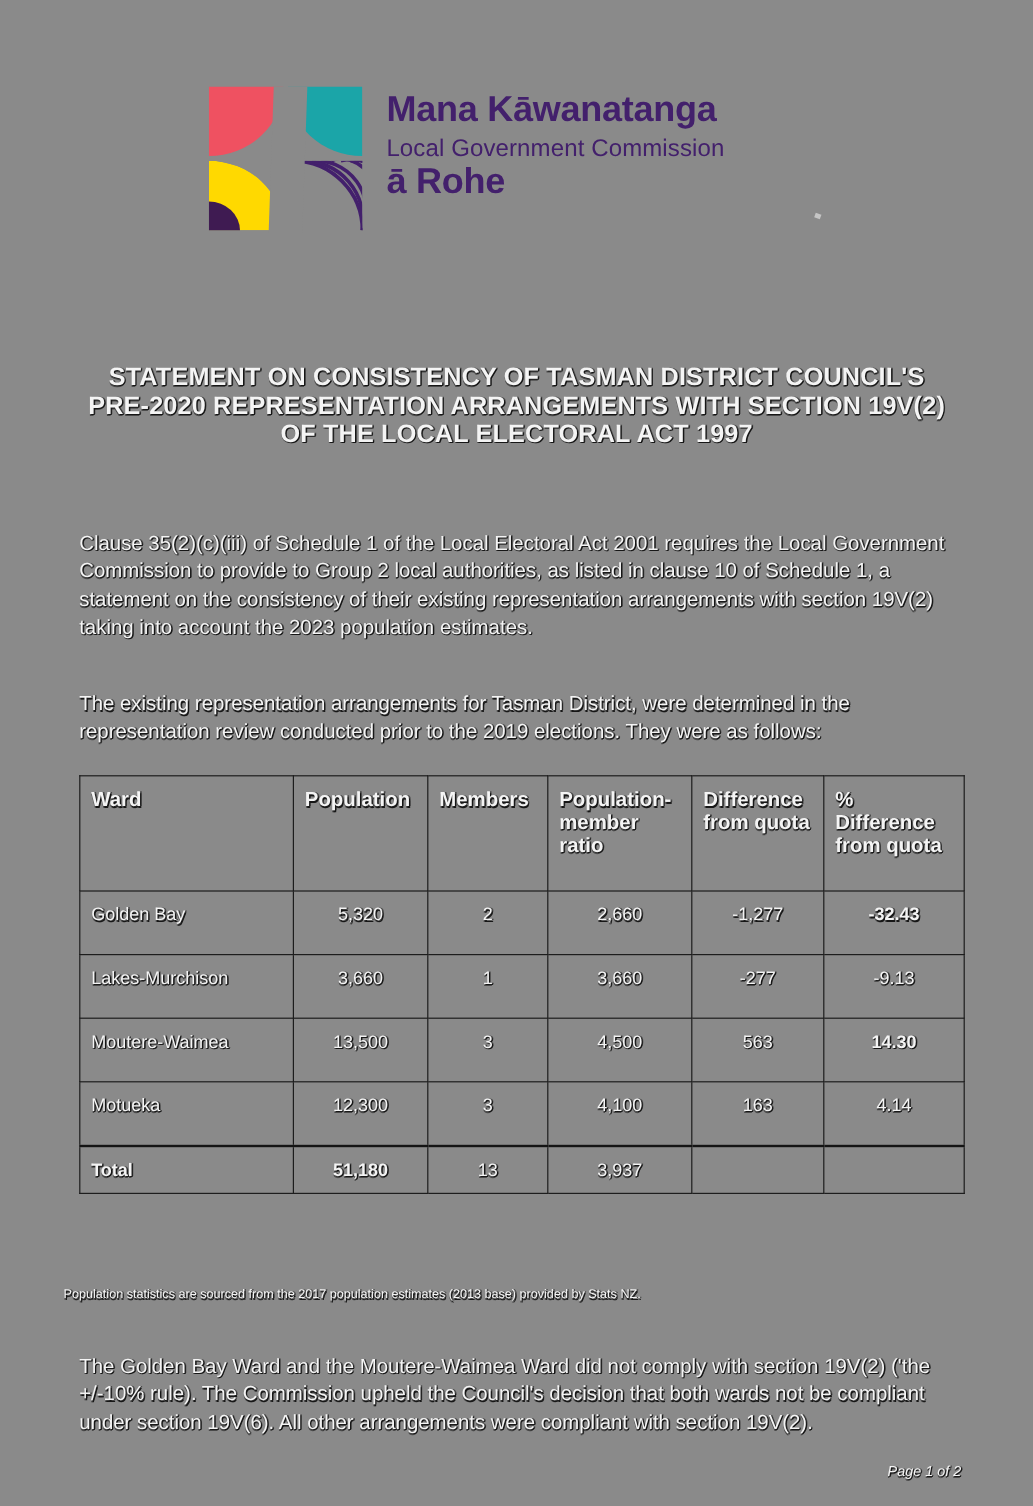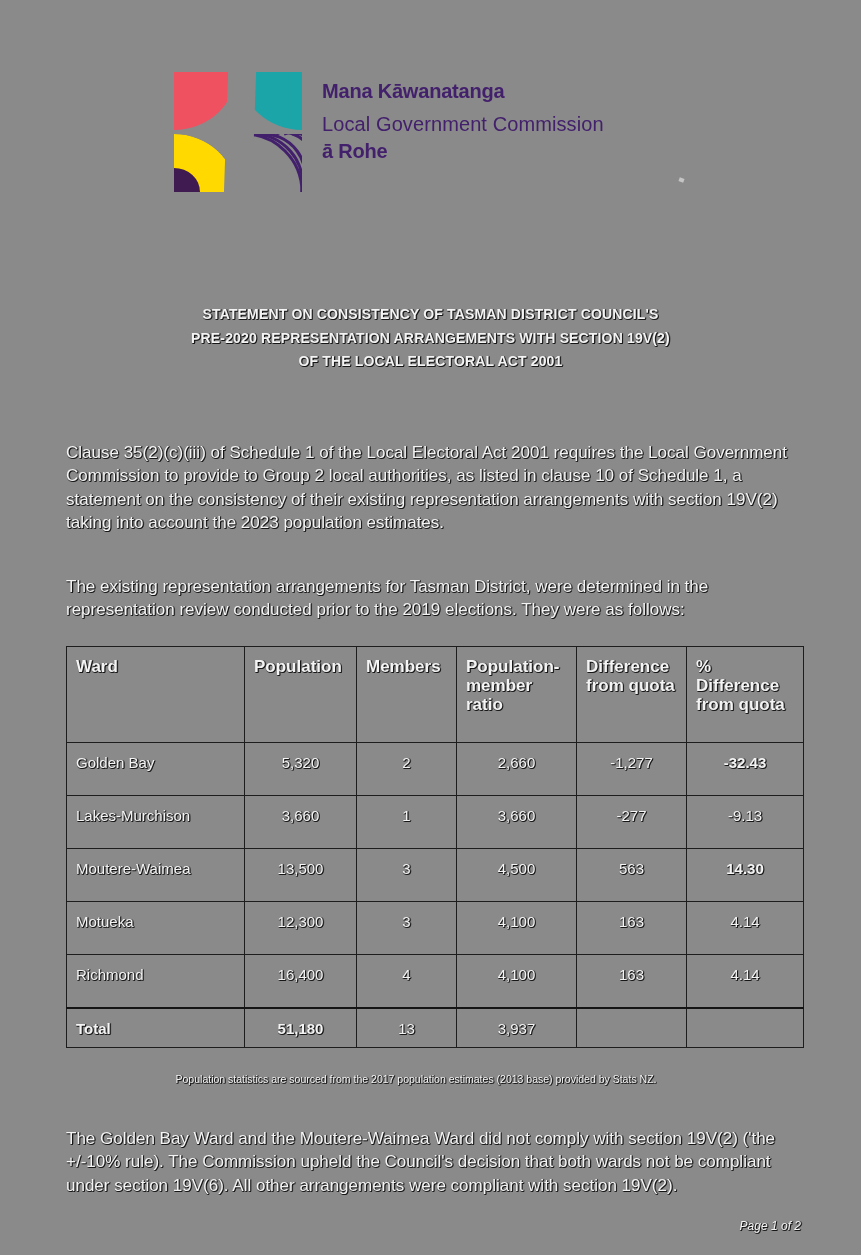--- a/index.html
+++ b/index.html
@@ -38,38 +38,38 @@
     background:#ffd900;border-top-right-radius:62px 58px;}
   .wedge-purple{position:absolute;left:0;bottom:0;width:26px;height:24px;
     background:#3f1b52;border-top-right-radius:26px 24px;}
   .q-bl .arc-yellow{
     -webkit-mask-image:radial-gradient(62px 58px at 100% 100%, transparent 0 0%, #000 0%);
   }
   #logo-n{position:absolute;left:52px;top:0;width:28px;height:122px;
     background:#8a8a8a;transform:skewX(-2deg);}
   #logo-text{position:absolute;left:148px;top:4px;width:364px;}
   #brand-line1,#brand-line2{
-    font-weight:bold;color:#43206c;font-size:20px;line-height:31px;
+    font-weight:bold;color:#43206c;font-size:30px;line-height:31px;
     letter-spacing:-.2px;white-space:nowrap;}
   #brand-sub{color:#43206c;font-size:20px;line-height:24px;margin-top:5px;
     letter-spacing:.1px;white-space:nowrap;}
   #stray-mark{position:absolute;left:679px;top:178px;width:5px;height:4px;
     background:#cfcfcf;transform:rotate(20deg);opacity:.85;}
 
   
   #doc-title{position:absolute;left:0;right:0;top:303px;text-align:center;
-    font-weight:bold;font-size:14px;line-height:23.5px;letter-spacing:.15px;}
+    font-weight:bold;font-size:21px;line-height:23.5px;letter-spacing:.15px;}
 
   
   .para{position:absolute;left:66px;width:722px;font-size:17px;line-height:23.4px;}
   #para-1{top:424px;}
   #para-2{top:558px;}
   #para-3{top:1110px;}
-  #footnote{position:absolute;left:66px;top:1073px;width:700px;
-    font-size:10.5px;line-height:13px;text-align:center;}
+  #footnote{position:absolute;left:53px;top:1073px;width:700px;
+    font-size:10.5px;line-height:13px;}
   #page-footer{position:absolute;right:60px;top:1219px;
     font-size:12px;font-style:italic;}
 
   
   #rep-table{position:absolute;left:66px;top:646px;width:737px;
     border-collapse:collapse;table-layout:fixed;}
   #rep-table td,#rep-table th{
     border:1px solid #1d1d1d;
     padding:10px 9px 0 9px;
     vertical-align:top;
@@ -134,21 +134,21 @@
       <div id="brand-sub">Local Government Commission</div>
       <div id="brand-line2">ā Rohe</div>
     </div>
   </div>
 
   <div id="stray-mark"></div>
 
   <div id="doc-title" class="tx">
     <div>STATEMENT ON CONSISTENCY OF TASMAN DISTRICT COUNCIL'S</div>
     <div>PRE-2020 REPRESENTATION ARRANGEMENTS WITH SECTION 19V(2)</div>
-    <div>OF THE LOCAL ELECTORAL ACT 2001</div>
+    <div>OF THE LOCAL ELECTORAL ACT 1997</div>
   </div>
 
   <p id="para-1" class="para tx">Clause 35(2)(c)(iii) of Schedule 1 of the Local Electoral Act 2001 requires the Local Government Commission to provide to Group 2 local authorities, as listed in clause 10 of Schedule 1, a statement on the consistency of their existing representation arrangements with section 19V(2) taking into account the 2023 population estimates.</p>
   <p id="para-2" class="para tx">The existing representation arrangements for Tasman District, were determined in the representation review conducted prior to the 2019 elections. They were as follows:</p>
 
   <table id="rep-table" class="tx">
     <colgroup>
       <col class="col-ward">
         <col class="col-pop">
         <col class="col-mem">
@@ -192,28 +192,20 @@
         <td class="b">14.30</td>
       </tr>
       <tr>
         <td>Motueka</td>
         <td>12,300</td>
         <td>3</td>
         <td>4,100</td>
         <td>163</td>
         <td>4.14</td>
       </tr>
-      <tr>
-        <td>Richmond</td>
-        <td>16,400</td>
-        <td>4</td>
-        <td>4,100</td>
-        <td>163</td>
-        <td>4.14</td>
-      </tr>
       <tr class="total-row">
         <td>Total</td>
         <td class="b">51,180</td>
         <td>13</td>
         <td>3,937</td>
         <td></td>
         <td></td>
       </tr>
     </tbody>
   </table>

